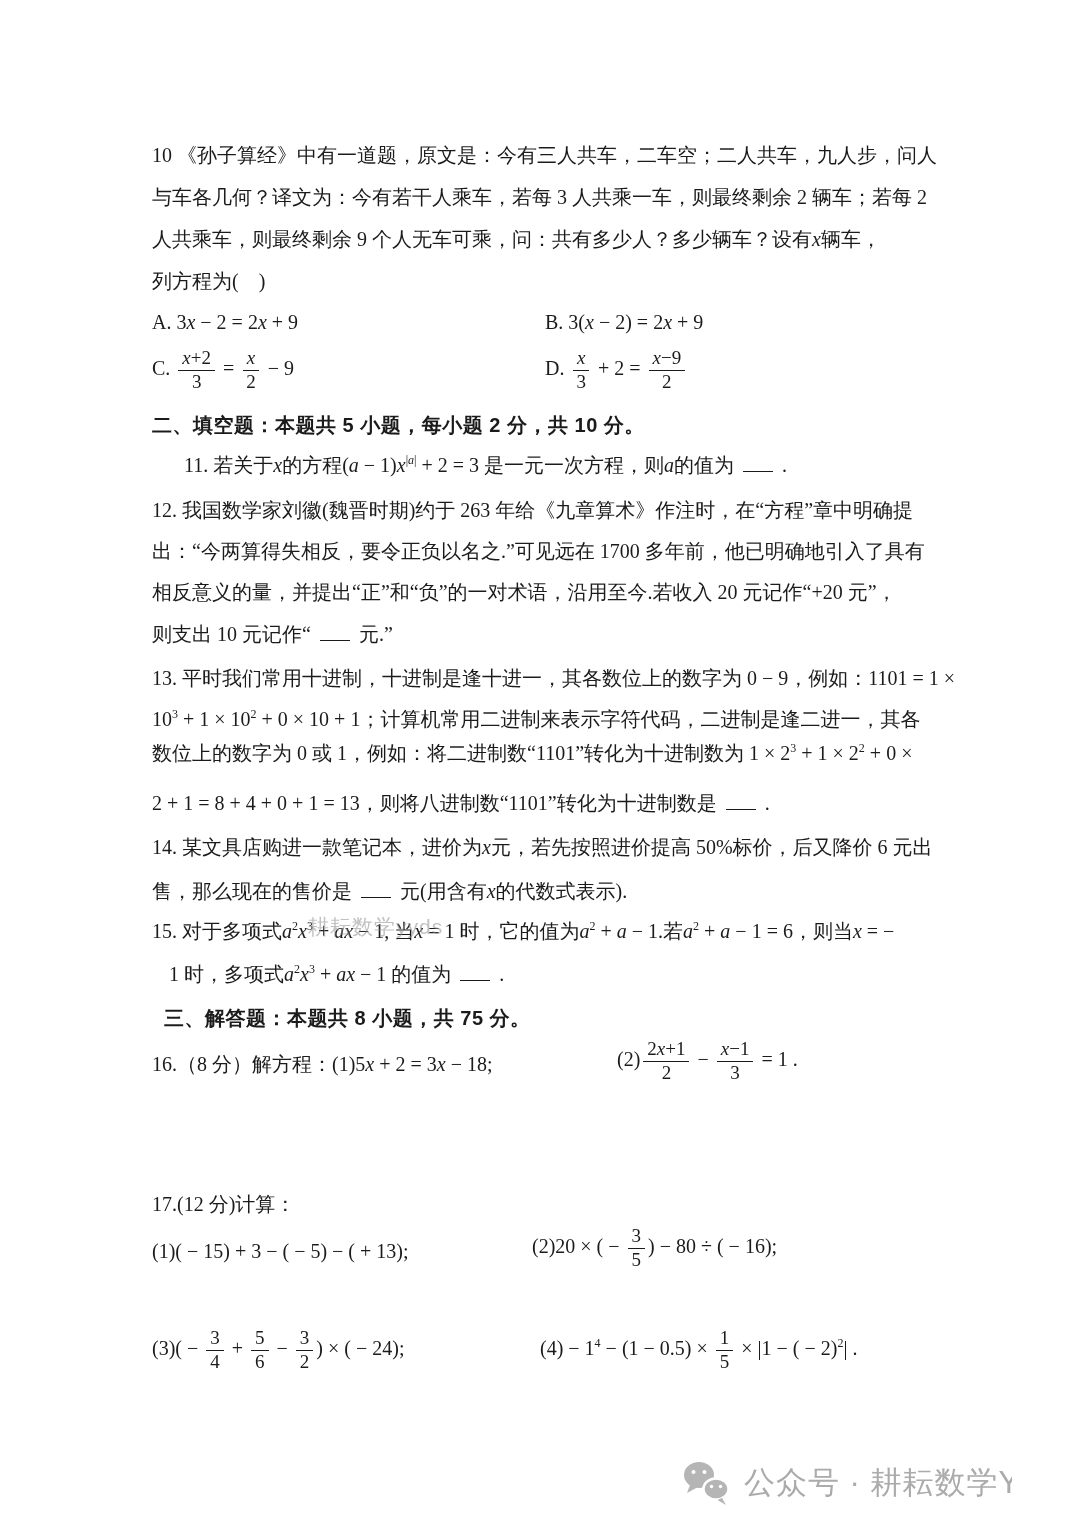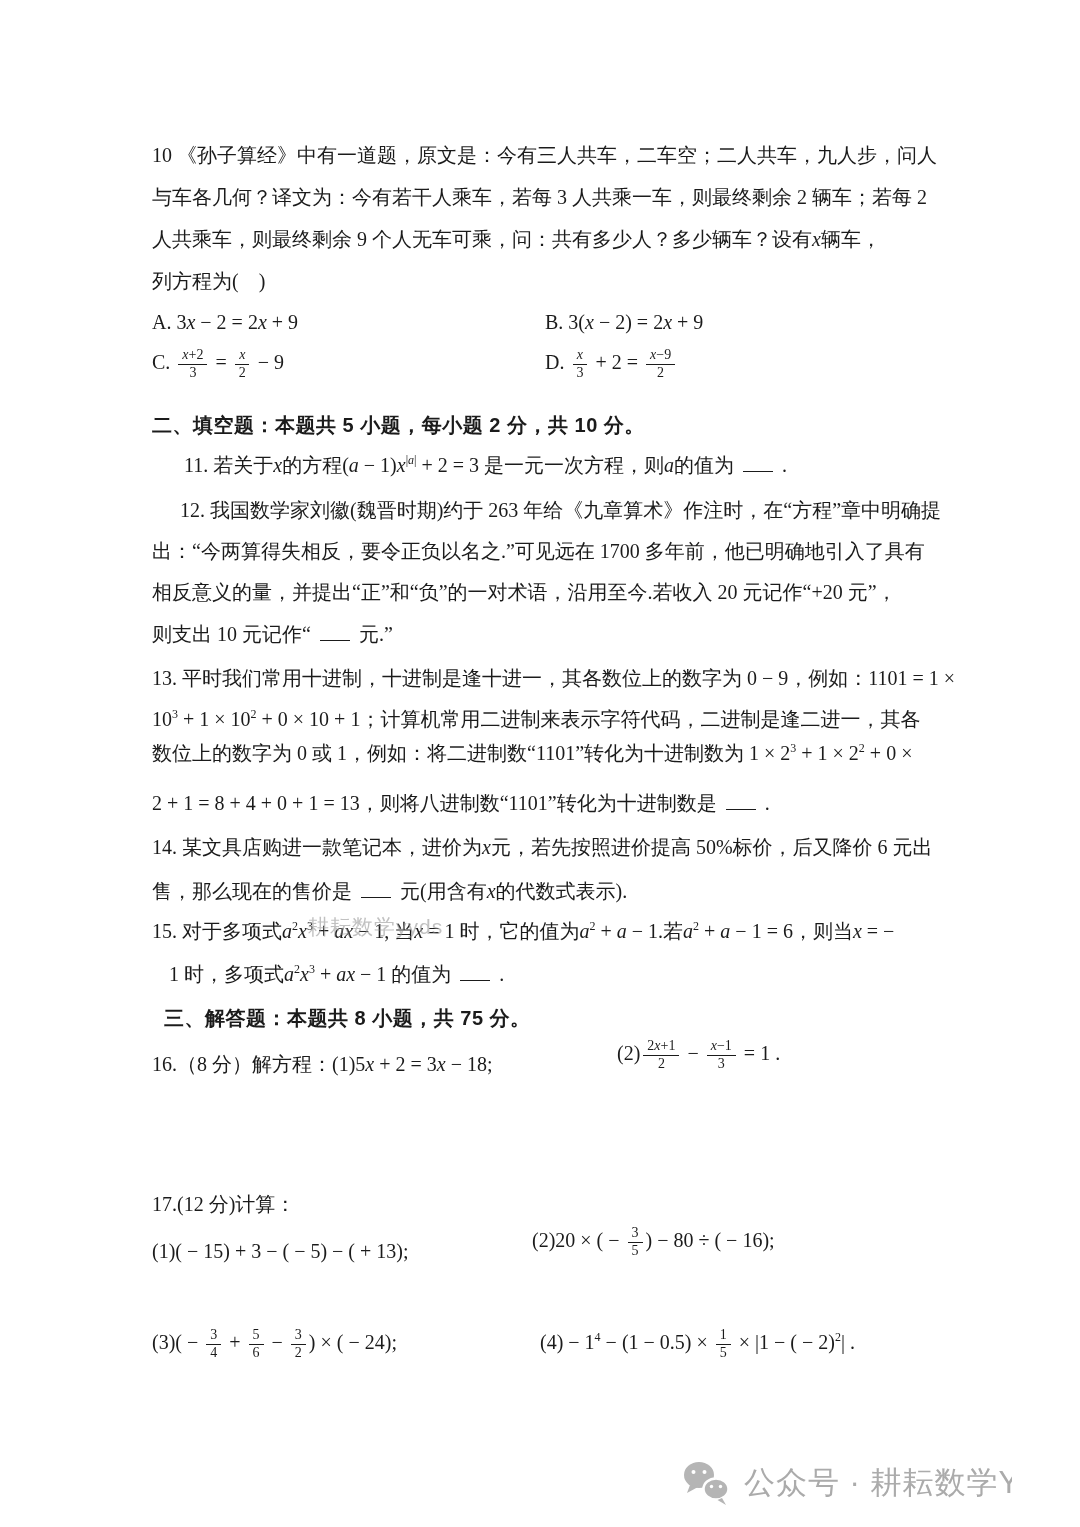--- a/index.html
+++ b/index.html
@@ -25,21 +25,21 @@
     letter-spacing:0.5px;
   }
   .m i{font-style:italic;}
   sup{font-size:12px;line-height:0;}
   .frac{
     display:inline-flex;
     flex-direction:column;
     align-items:center;
     vertical-align:middle;
     margin:0 3px;
-    font-size:14px;
+    font-size:19px;
     line-height:1.2;
   }
   .fnum{display:block;padding:0 4px;border-bottom:1.4px solid currentColor;}
   .fden{display:block;padding:0 4px;}
   .blank{
     display:inline-block;
     width:30px;
     height:1em;
     border-bottom:1.6px solid #1b1b1b;
     margin:0 4px;
@@ -91,21 +91,21 @@
         </span><span class="m"> − 9</span></div>
       <div class="line" style="left: 545px; top: 347px;"><span class="r">D. </span><span class="frac">
           <span class="fnum m"><i>x</i></span>
           <span class="fden m">3</span>
         </span><span class="m"> + 2 = </span><span class="frac">
           <span class="fnum m"><i>x</i>−9</span>
           <span class="fden m">2</span>
         </span></div>
       <div class="line bold" style="left: 152px; top: 412px;"><span class="r">二、填空题：本题共 5 小题，每小题 2 分，共 10 分。</span></div>
       <div class="line" style="left: 152px; top: 451px; margin-left: 32px;"><span class="r">11. 若关于</span><span class="m"><i>x</i></span><span class="r">的方程</span><span class="m">(<i>a</i> − 1)<i>x</i></span><sup class="m">|<i>a</i>|</sup><span class="m"> + 2 = 3</span><span class="r"> 是一元一次方程，则</span><span class="m"><i>a</i></span><span class="r">的值为 </span><span class="blank"></span><span class="r"> .</span></div>
-      <div class="line" style="left: 152px; top: 497px; margin-left: 28px;"><span class="r">12. 我国数学家刘徽(魏晋时期)约于 263 年给《九章算术》作注时，在“方程”章中明确提</span></div>
+      <div class="line" style="left: 152px; top: 497px;"><span class="r">12. 我国数学家刘徽(魏晋时期)约于 263 年给《九章算术》作注时，在“方程”章中明确提</span></div>
       <div class="line" style="left: 152px; top: 538px;"><span class="r">出：“今两算得失相反，要令正负以名之.”可见远在 1700 多年前，他已明确地引入了具有</span></div>
       <div class="line" style="left: 152px; top: 579px;"><span class="r">相反意义的量，并提出“正”和“负”的一对术语，沿用至今.若收入 20 元记作“+20 元”，</span></div>
       <div class="line" style="left: 152px; top: 620px;"><span class="r">则支出 10 元记作“ </span><span class="blank"></span><span class="r"> 元.”</span></div>
       <div class="line" style="left: 152px; top: 665px; text-align: right;"><span class="r">13. 平时我们常用十进制，十进制是逢十进一，其各数位上的数字为 0 − 9，例如：1101 = 1 ×</span></div>
       <div class="line" style="left: 152px; top: 706px;"><span class="r">10</span><sup class="m">3</sup><span class="r"> + 1 × 10</span><sup class="m">2</sup><span class="r"> + 0 × 10 + 1；计算机常用二进制来表示字符代码，二进制是逢二进一，其各</span></div>
       <div class="line" style="left: 152px; top: 740px; font-family: Liberation Serif, serif;"><span class="r">数位上的数字为 0 或 1，例如：将二进制数“1101”转化为十进制数为 1 × 2</span><sup class="m">3</sup><span class="r"> + 1 × 2</span><sup class="m">2</sup><span class="r"> + 0 ×</span></div>
       <div class="line" style="left: 152px; top: 789px;"><span class="r">2 + 1 = 8 + 4 + 0 + 1 = 13，则将八进制数“1101”转化为十进制数是 </span><span class="blank"></span><span class="r"> .</span></div>
       <div class="line" style="left: 152px; top: 834px;"><span class="r">14. 某文具店购进一款笔记本，进价为</span><span class="m"><i>x</i></span><span class="r">元，若先按照进价提高 50%标价，后又降价 6 元出</span></div>
       <div class="line" style="left: 152px; top: 877px;"><span class="r">售，那么现在的售价是 </span><span class="blank"></span><span class="r"> 元(用含有</span><span class="m"><i>x</i></span><span class="r">的代数式表示).</span></div>
       <div class="line" style="left: 152px; top: 918px;"><span class="r">15. 对于多项式</span><span class="m"><i>a</i></span><sup class="m">2</sup><span class="m"><i>x</i></span><sup class="m">3</sup><span class="m"> + <i>ax</i> − 1</span><span class="r">, 当</span><span class="m"><i>x</i> = 1</span><span class="r"> 时，它的值为</span><span class="m"><i>a</i></span><sup class="m">2</sup><span class="m"> + <i>a</i> − 1.</span><span class="r">若</span><span class="m"><i>a</i></span><sup class="m">2</sup><span class="m"> + <i>a</i> − 1 = 6</span><span class="r">，则当</span><span class="m"><i>x</i> = −</span></div>

